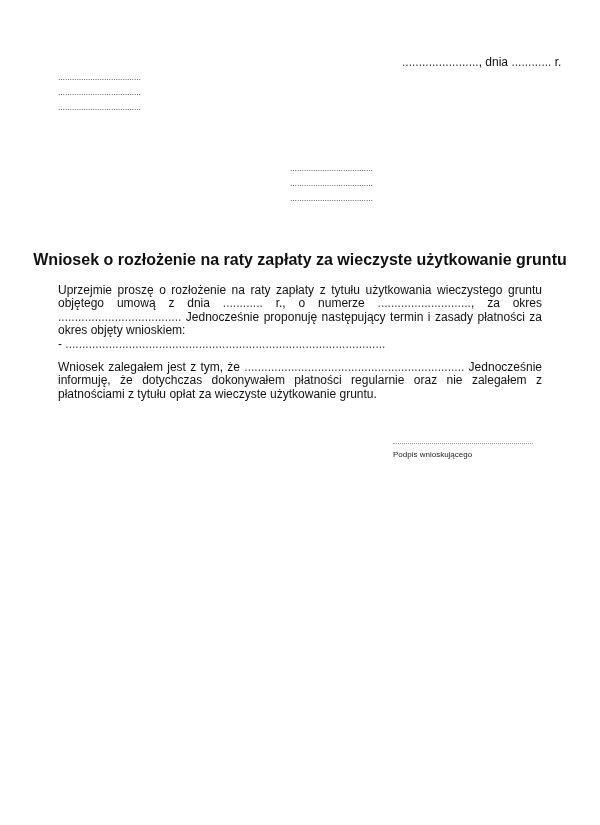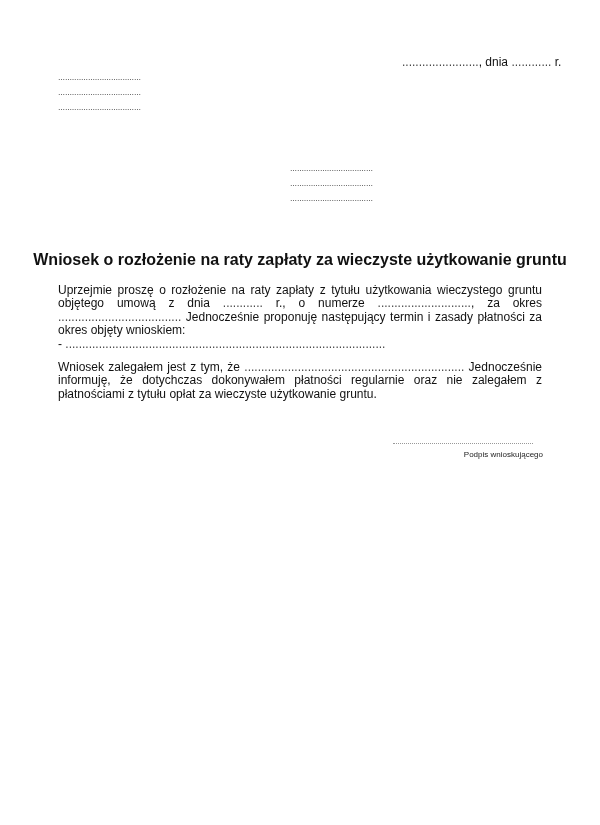--- a/index.html
+++ b/index.html
@@ -17,21 +17,21 @@
     }
     .body-text p { margin: 0; }
     .title {
       position: absolute; left: 0; width: 600px; top: 251px; text-align: center;
       font-weight: bold; font-size: 16px; color: #111;
     }
     .sig-line {
       position: absolute; left: 393px; top: 443px; width: 140px; height: 0;
       border-top: 1px dotted #999;
     }
-    .sig-label { position: absolute; left: 393px; width: 150px; top: 450px; text-align: right; font-size: 8px; color: #222; }
+    .sig-label { position: absolute; left: 393px; width: 150px; top: 450px; text-align: left; font-size: 8px; color: #222; }
     .field { color: #444; }
   </style>
 </head>
 <body>
 
 <div class="abs small" style="left:402px; top:56px;">
   <span class="field">.......................</span><span>, dnia</span>
   <span class="field">............</span>
   <span>r.</span>
 </div>

